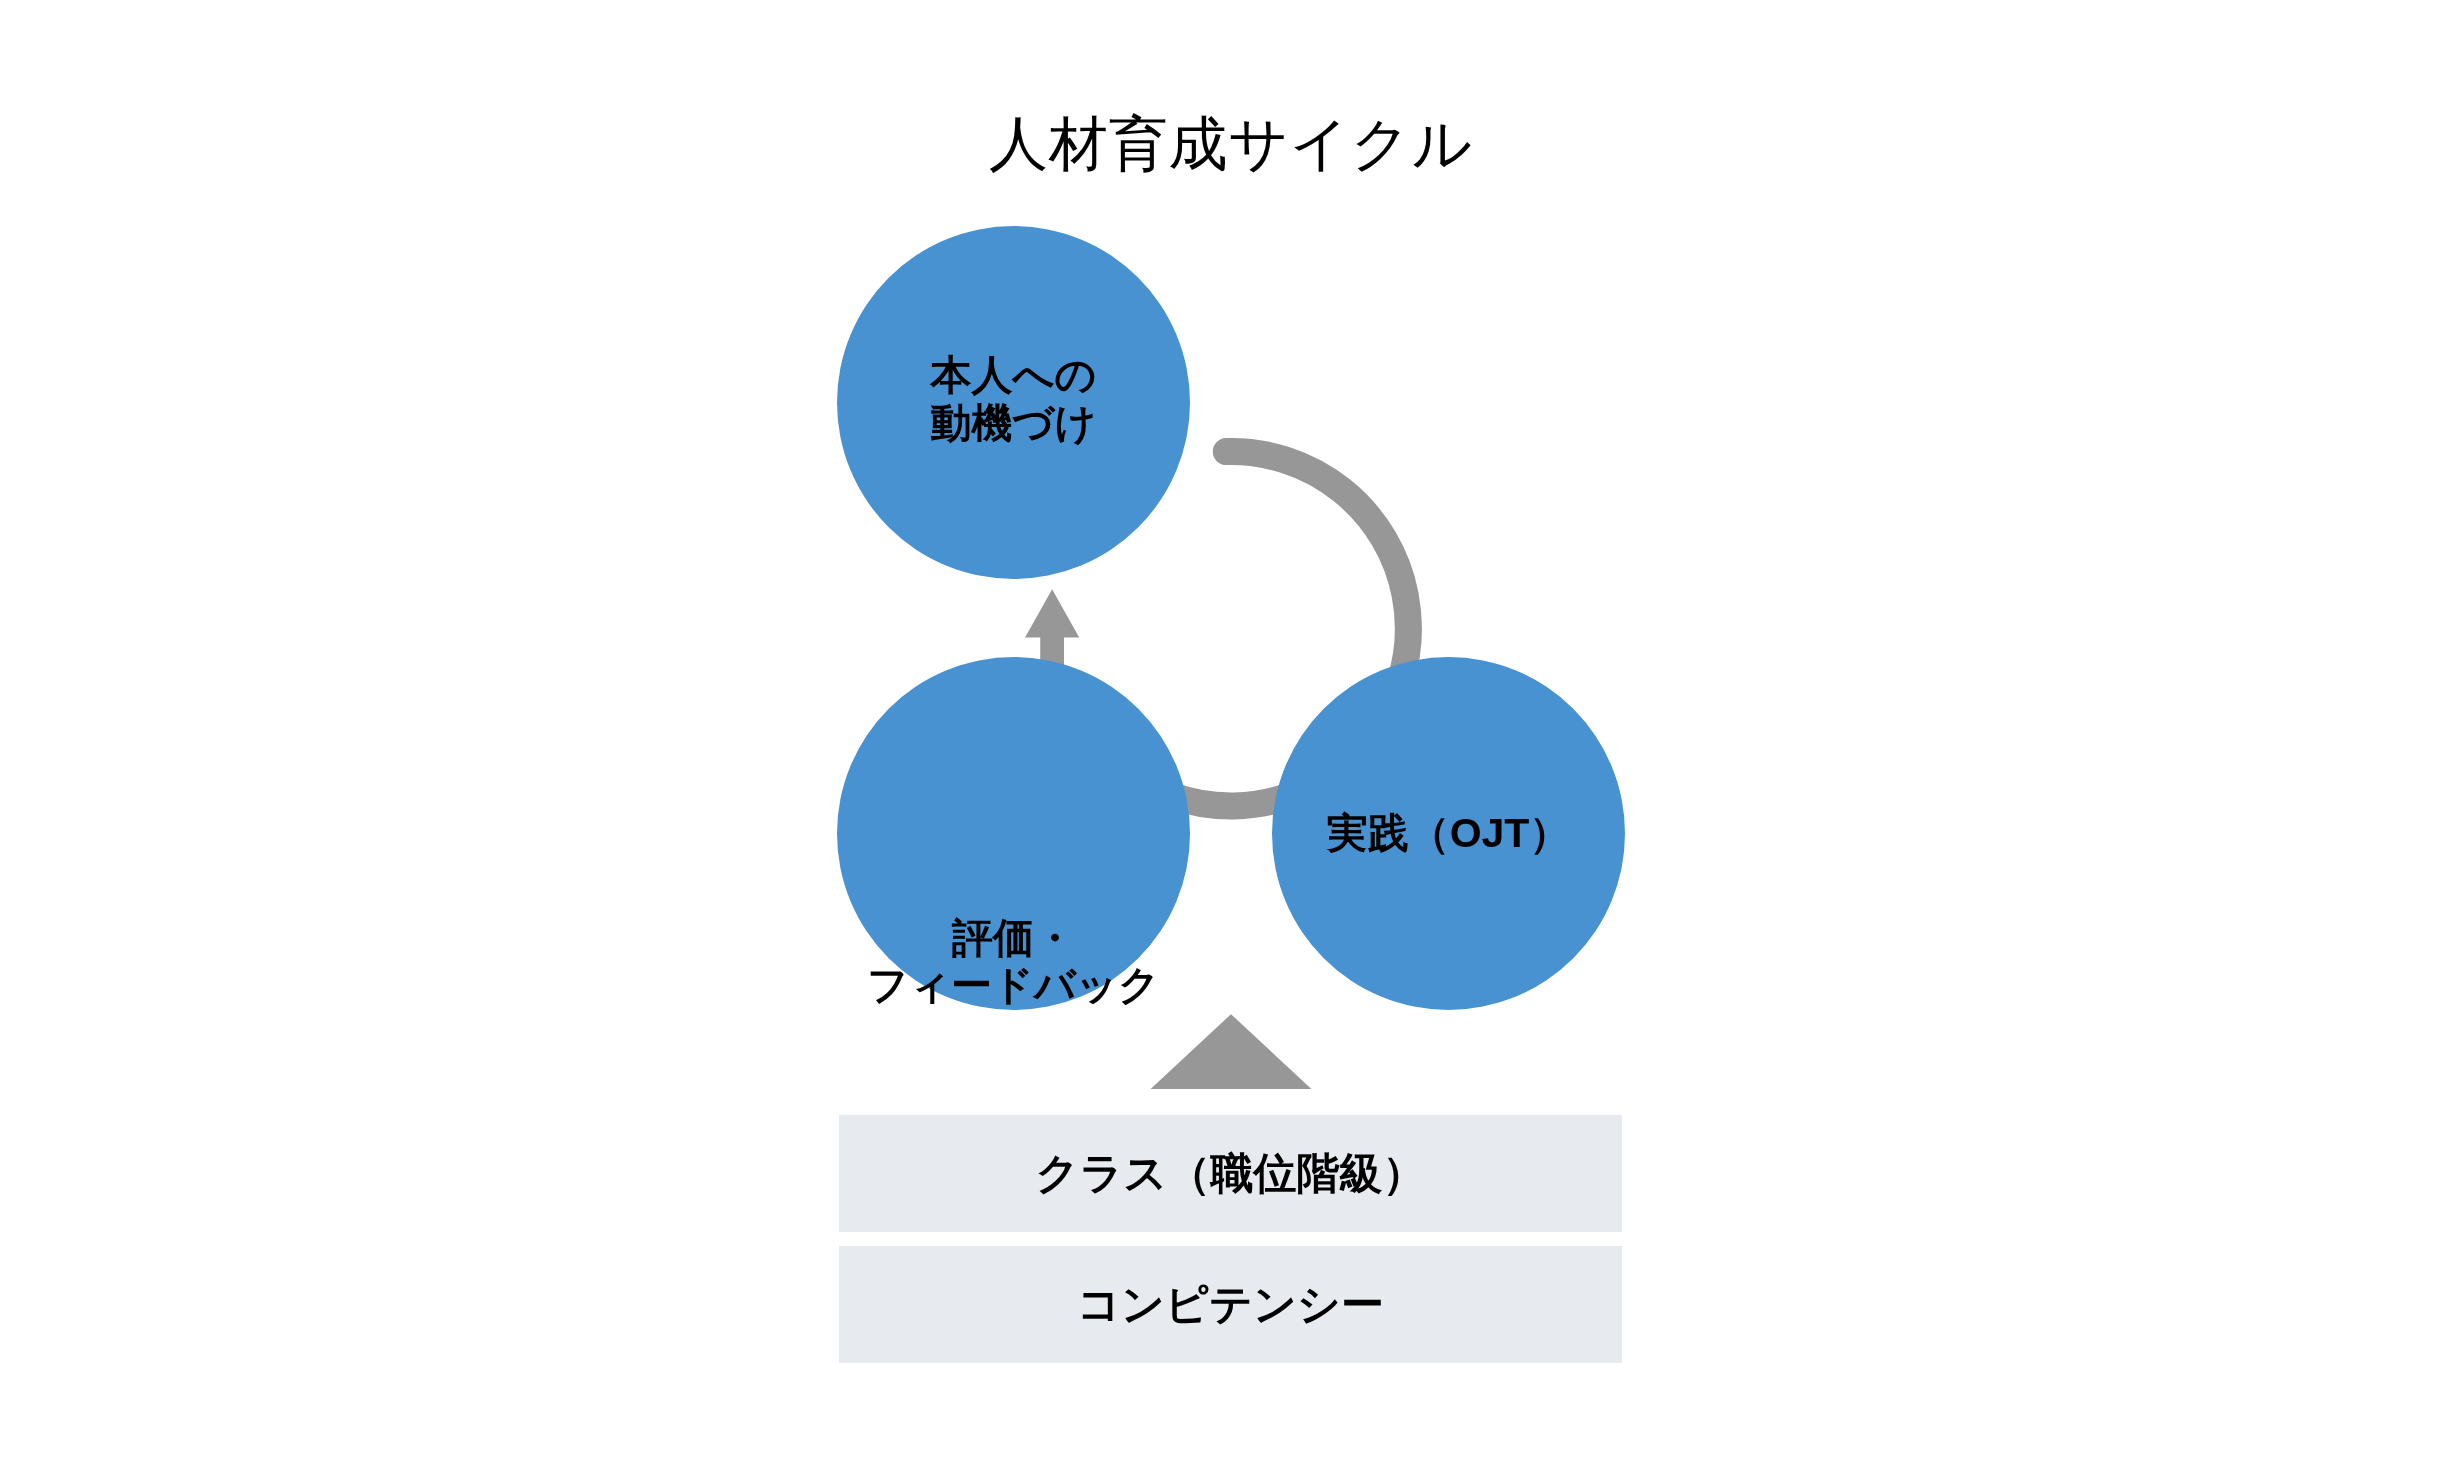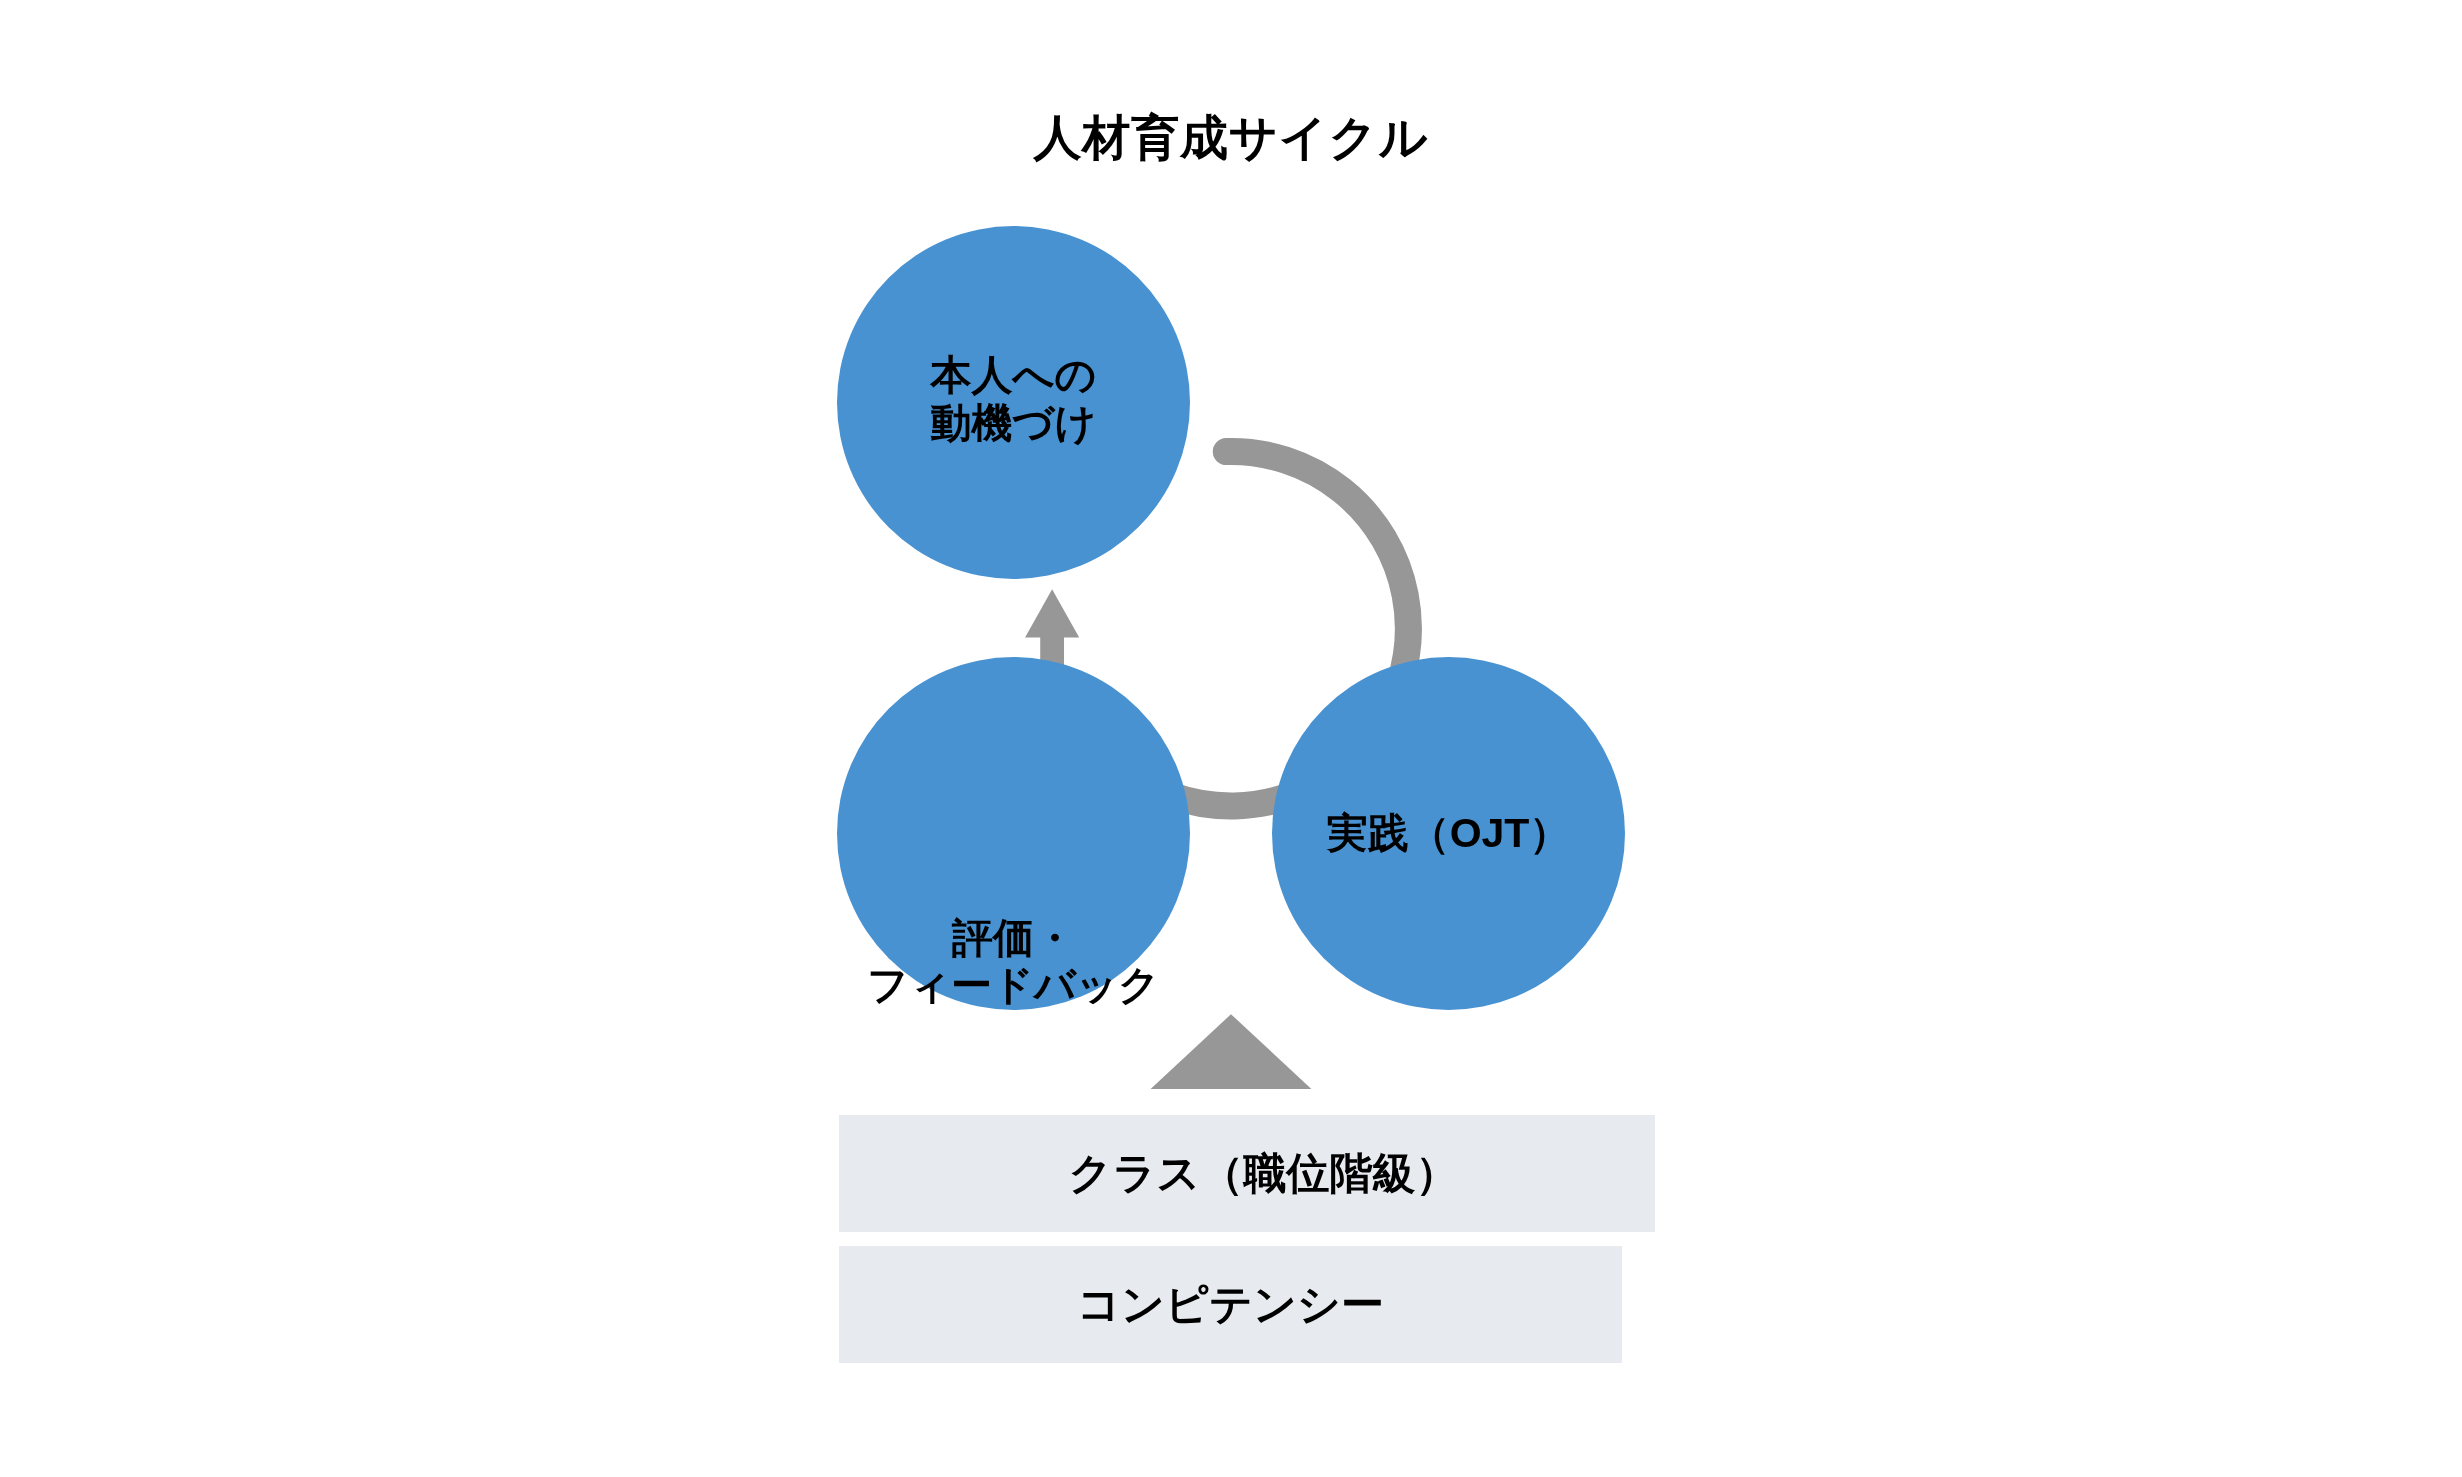--- a/index.html
+++ b/index.html
@@ -16,22 +16,22 @@
     overflow: hidden;
     color: #000000;
   }
   .title {
     position: absolute;
     top: 112px;
     left: 0;
     width: 2462px;
     margin: 0;
     text-align: center;
-    font-size: 48px;
-    font-weight: 700;
+    font-size: 59px;
+    font-weight: 400;
     line-height: 1.1;
     letter-spacing: 0.8px;
     color: #000000;
   }
   .connectors {
     position: absolute;
     top: 0;
     left: 0;
     width: 2462px;
     height: 1477px;
@@ -73,21 +73,21 @@
     height: 117px;
     background: #E7EAEE;
     display: flex;
     align-items: center;
     justify-content: center;
     text-align: center;
     font-size: 43px;
     font-weight: 700;
     color: #000000;
   }
-  .bar-1 { top: 1115px; padding-left: 33px; }
+  .bar-1 { top: 1115px; }
   .bar-2 { top: 1246px; }
 </style>
 </head>
 <body>
 
 <div class="stage">
 
   <h1 class="title">人材育成サイクル</h1>
 
   <svg class="connectors" viewBox="0 0 3000 1800" xmlns="http://www.w3.org/2000/svg">

